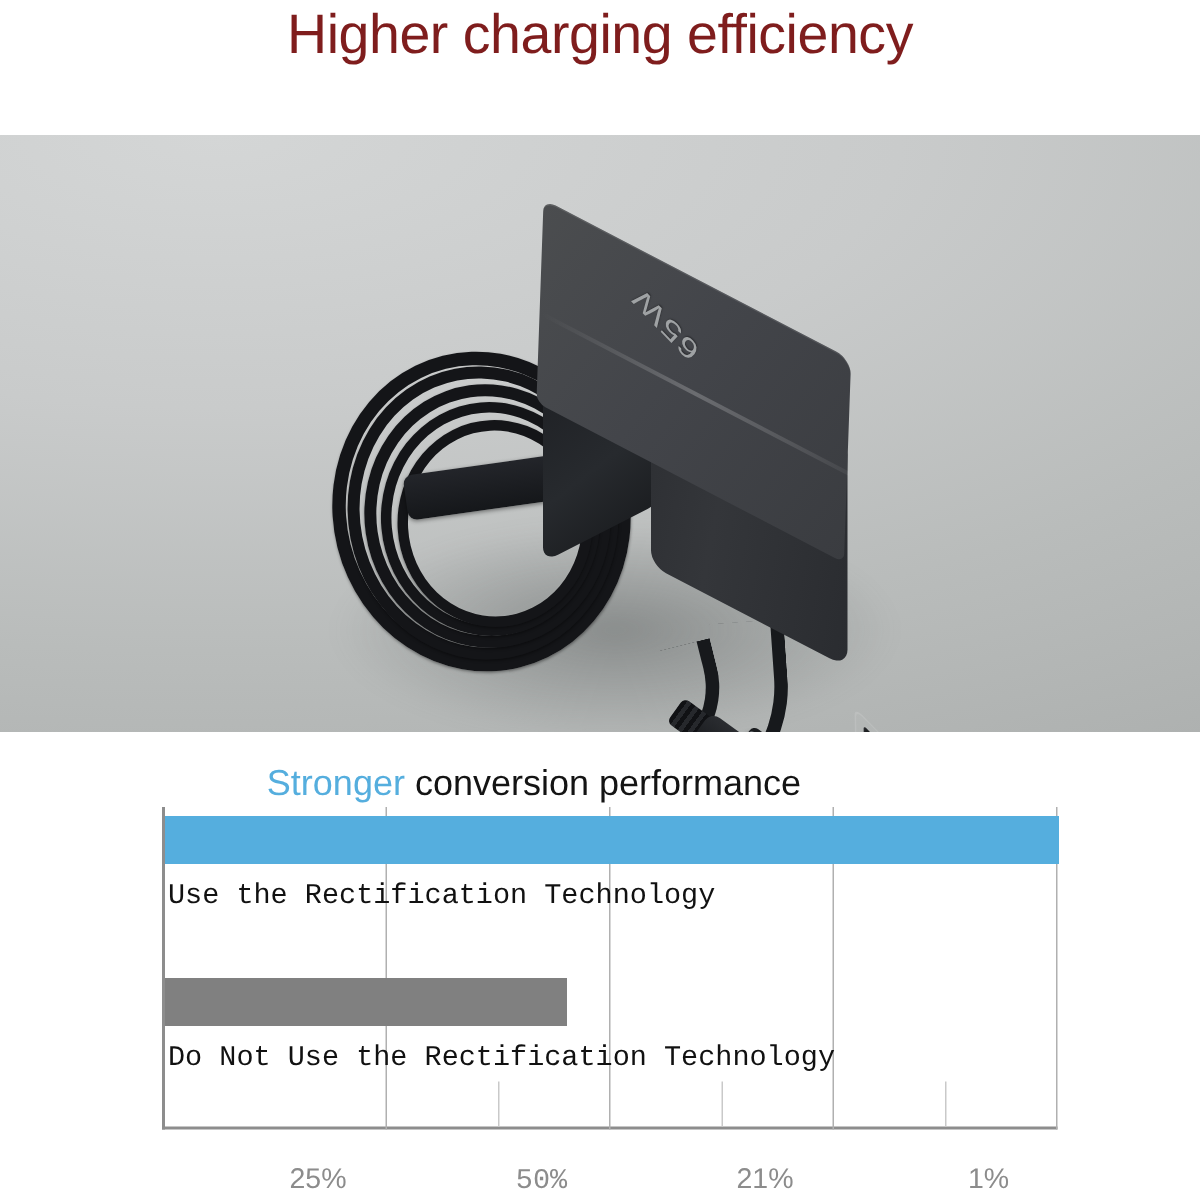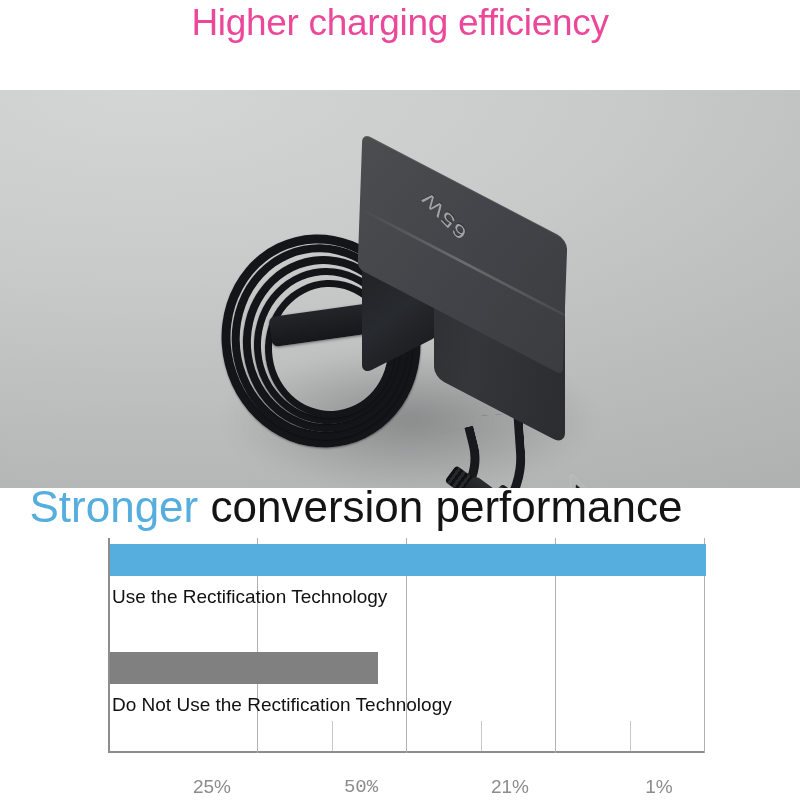--- a/index.html
+++ b/index.html
@@ -7,21 +7,21 @@
     width:800px; height:800px;
     font-family:"Liberation Sans", sans-serif;
     background:#ffffff; overflow:hidden;
     position:relative;
   }
   .page { width:800px; height:800px; position:relative; }
 
   
   .header { padding-top:2px; text-align:center; }
   .title {
-    font-size:37px; line-height:42px; color:#ec4899;
+    font-size:37px; line-height:42px; color:#7f1d1d;
     letter-spacing:-0.3px; font-weight:400;
   }
   .subtitle {
     font-size:19px; line-height:26px; color:#1c1c1c;
     font-weight:400; margin-top:3px;
   }
 
   
   .photo {
     position:absolute; left:0; top:90px; width:800px; height:398px;
@@ -140,22 +140,22 @@
     position:absolute; left:28px; top:21px; width:58px; height:7px;
     background:#1b1d20; border-radius:4px 4px 0 0;
   }
 
   
   .chart {
     position:absolute; left:0; top:488px; width:800px; height:312px;
     background:#ffffff;
   }
   .chart-title {
-    position:absolute; left:0; top:0; width:712px;
-    text-align:center; font-size:44px; line-height:38px; color:#141414;
+    position:absolute; left:0; top:16px; width:712px;
+    text-align:center; font-size:24px; line-height:38px; color:#141414;
   }
   .chart-title .hl { color:#55aede; }
 
   .plot {
     position:absolute; left:108px; top:50px; width:596px; height:215px;
   }
   .axis-y {
     position:absolute; left:0; top:0; width:2px; height:215px;
     background:#8d8d8d;
   }
@@ -167,21 +167,21 @@
     position:absolute; top:0; width:1px; background:#b9b9b9;
   }
   .tick-major { height:215px; background:#b0b0b0; }
   .tick-minor { height:30px; top:183px; background:#c9c9c9; }
 
   .bar { position:absolute; }
   .bar-blue { background:#55aede; }
   .bar-gray { background:#808080; }
 
   .bar-label {
-    position:absolute; font-size:19px; color:#111111; white-space:nowrap;
+    position:absolute; font-size:19px; color:#111111; white-space:nowrap;font-family:Liberation Mono, monospace;
   }
   .xtick-label {
     position:absolute; font-size:19px; color:#8c8c8c; transform:translateX(-50%);margin-top:20px;
   }
   .xlabels { position:absolute; left:108px; top:268px; width:640px; height:28px; }
 </style>
 </head>
 <body>
 
 <div class="page">

